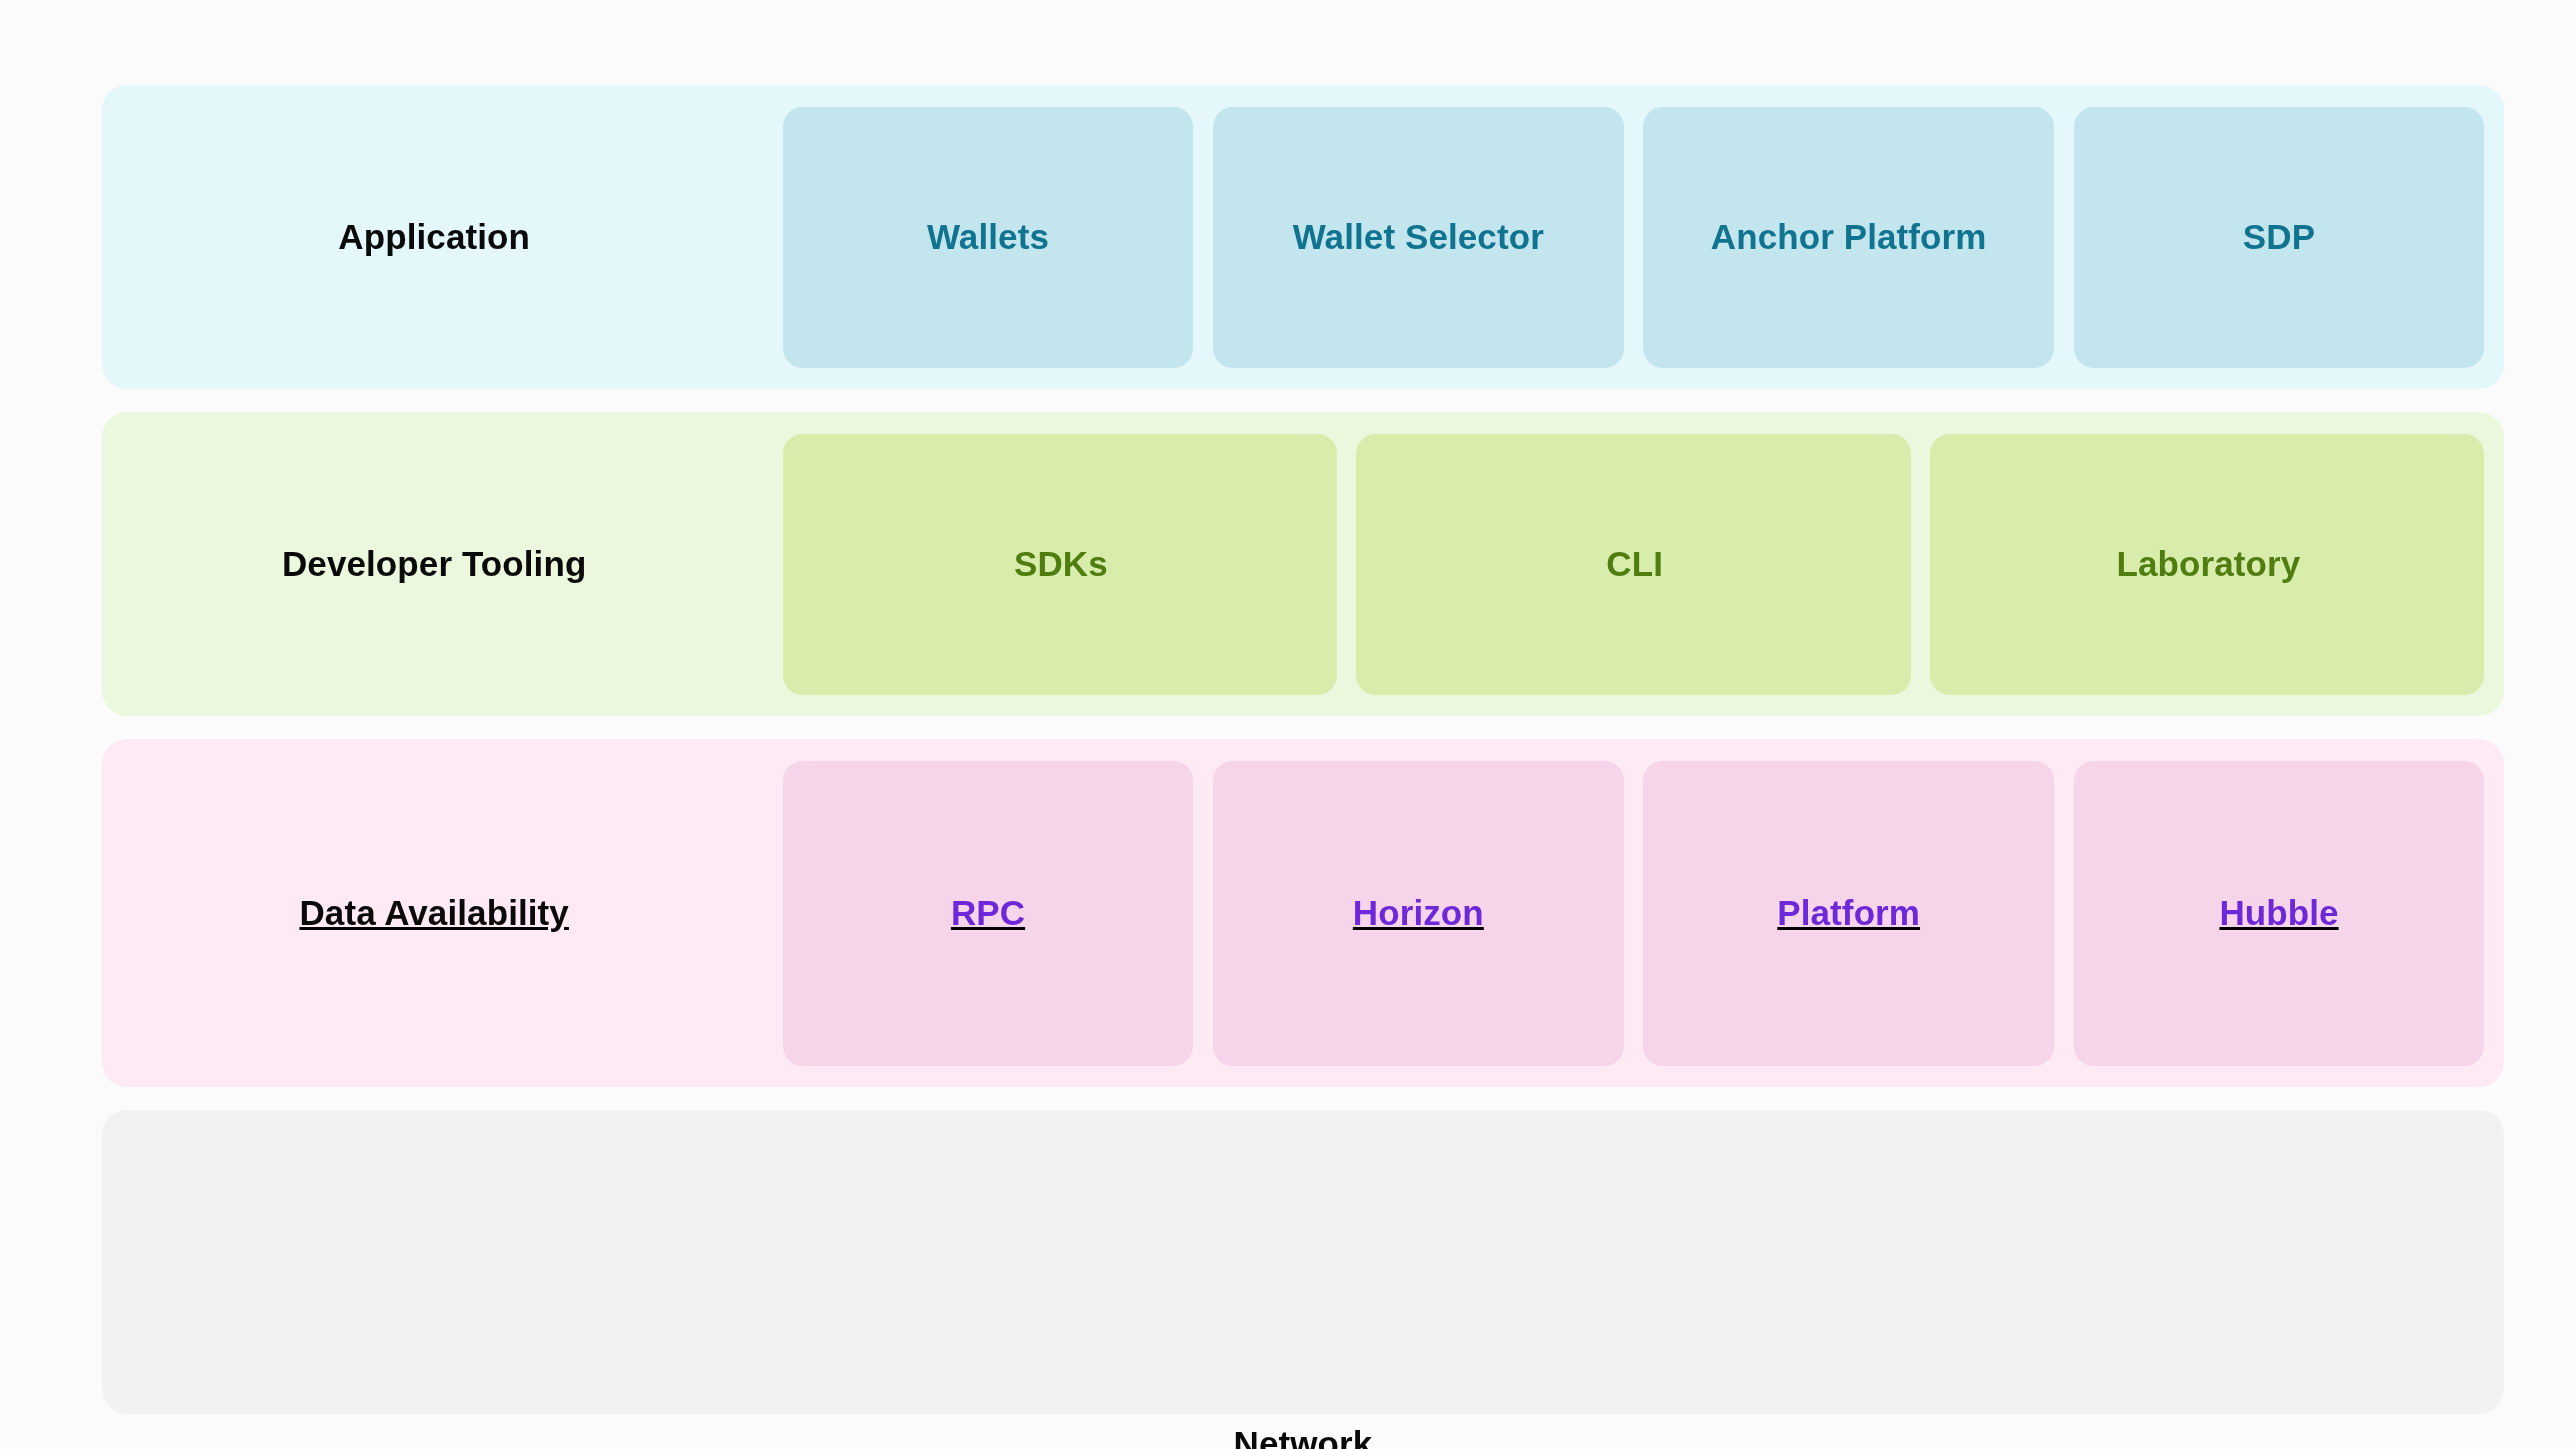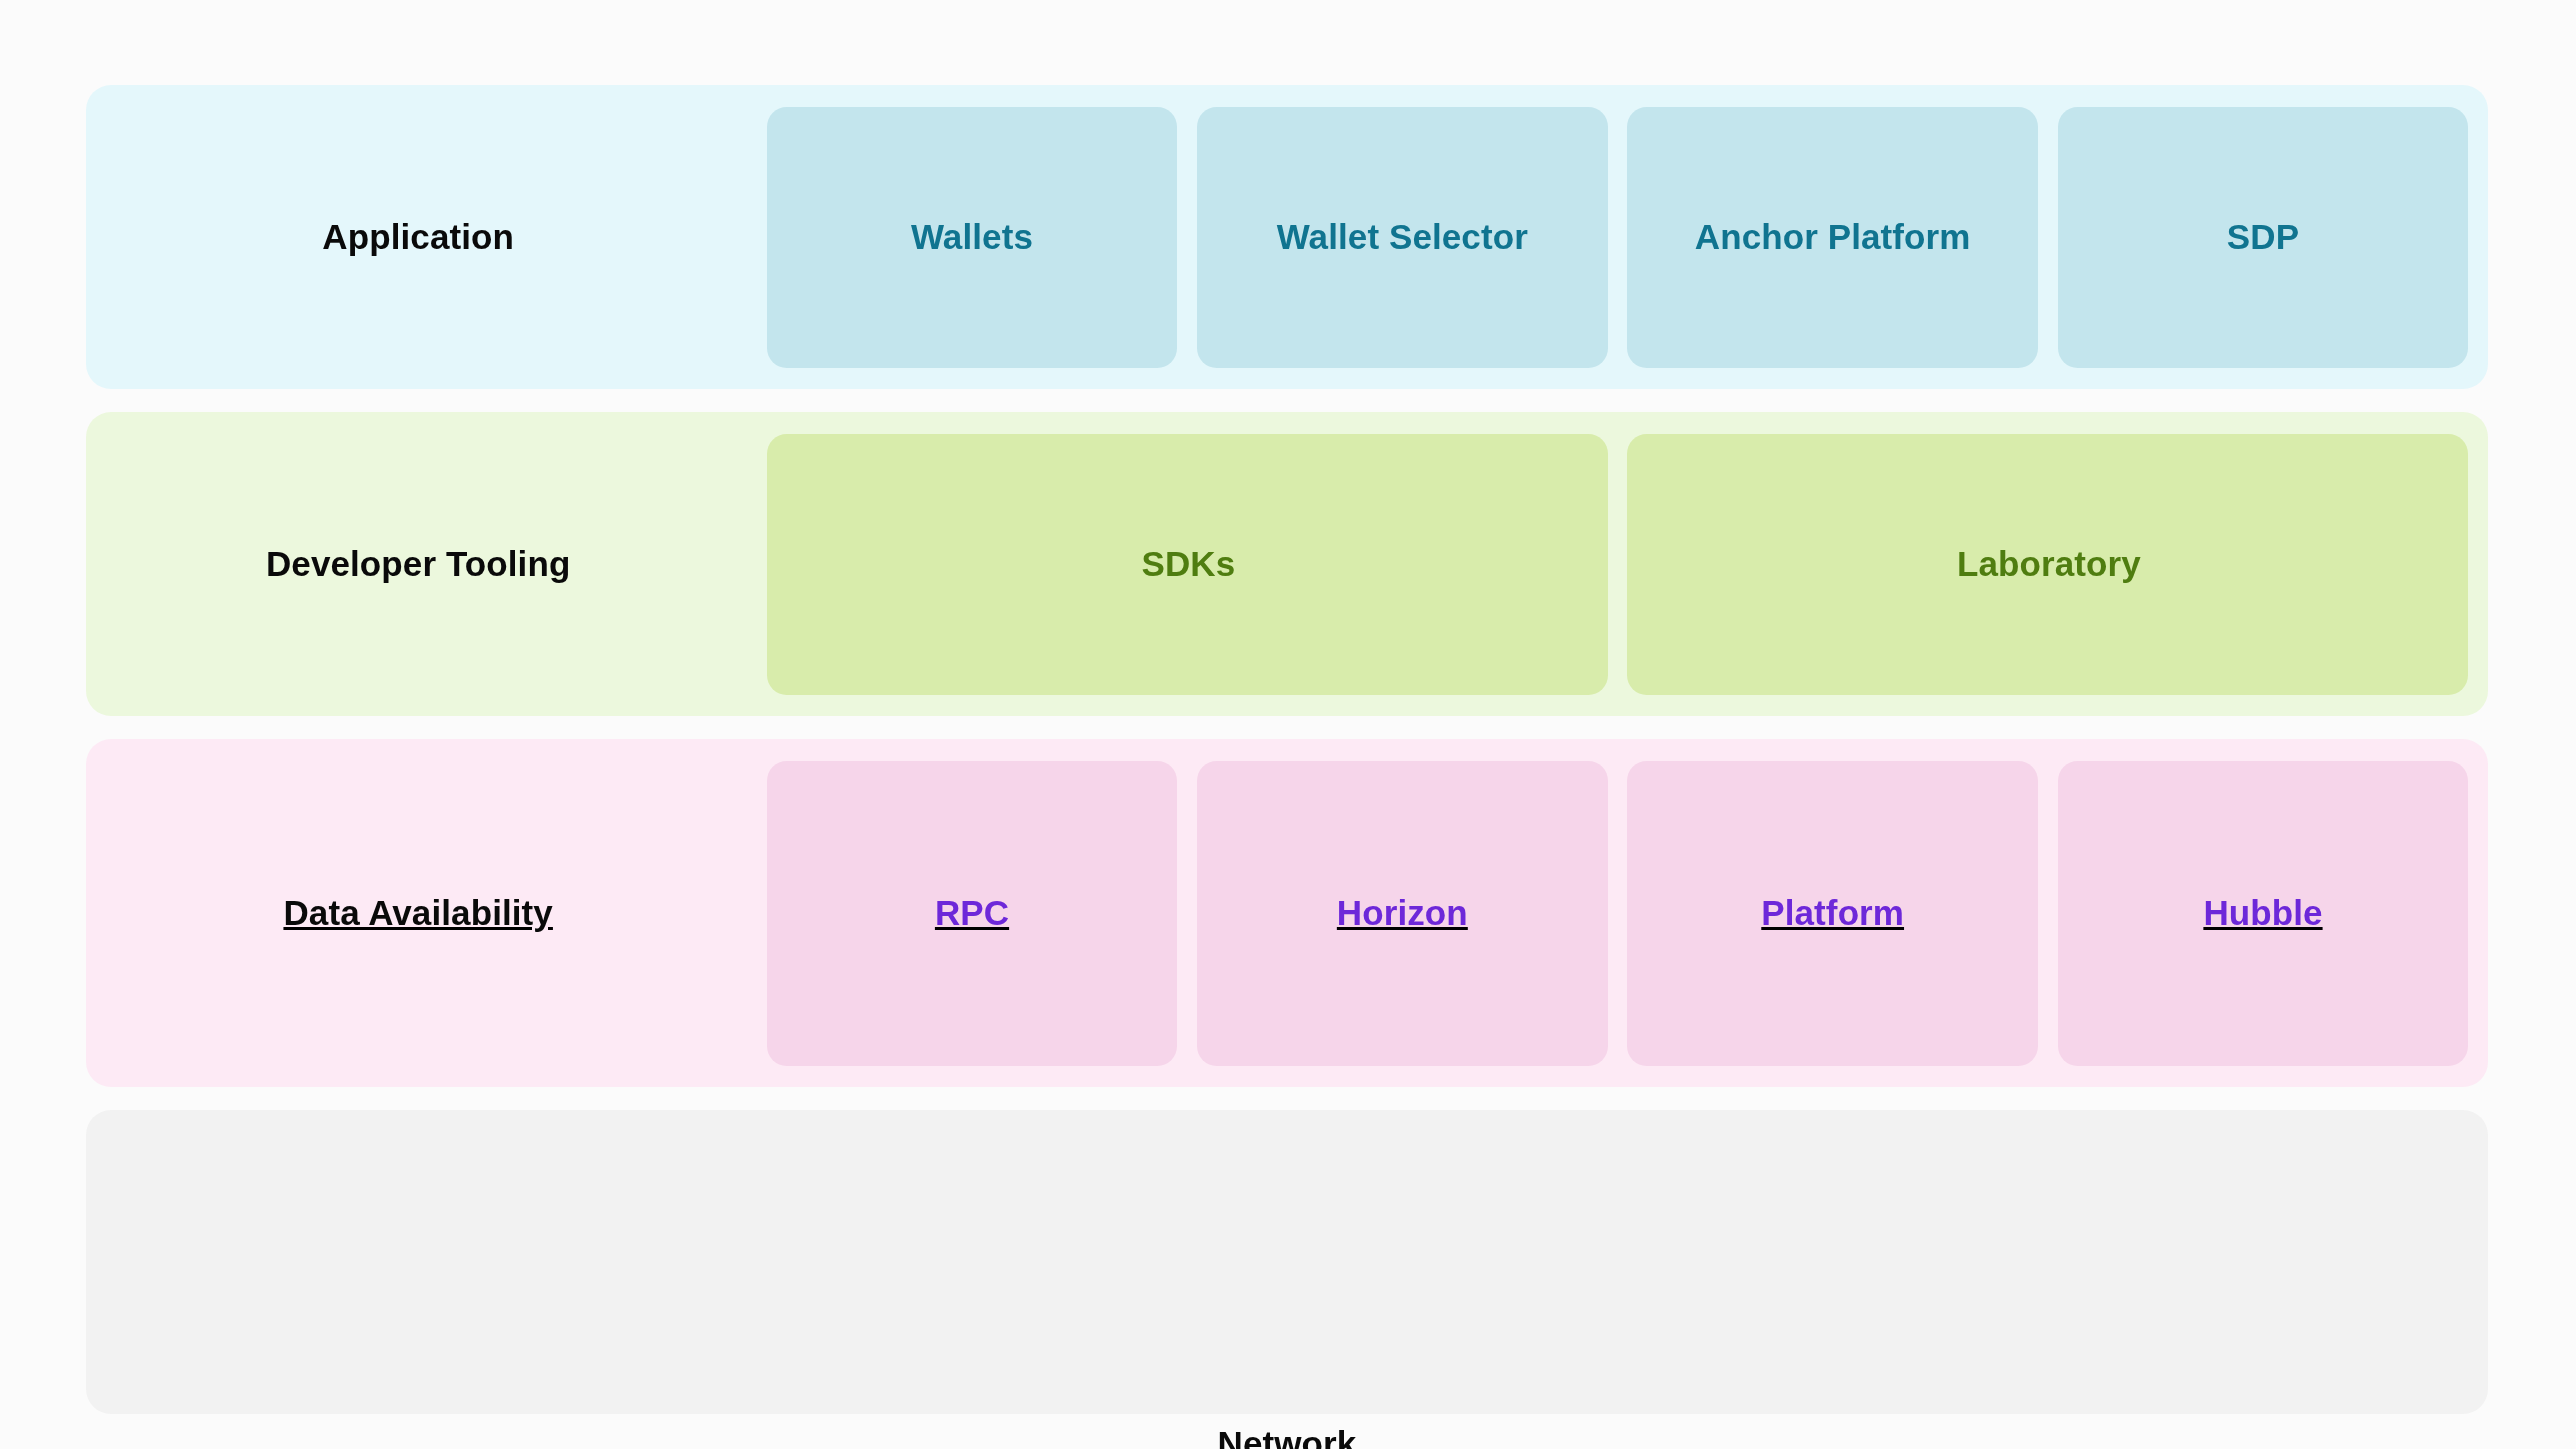--- a/index.html
+++ b/index.html
@@ -9,21 +9,21 @@
   body {
     width: 2576px;
     height: 1449px;
     background: #fbfbfb;
     font-family: "Liberation Sans", sans-serif;
     overflow: hidden;
   }
 
   #stack {
     position: absolute;
-    left: 86px;
+    left: 102px;
     top: 85px;
     width: 2402px;
     height: 1283px;
     display: flex;
     flex-direction: column;
     gap: 23px;
   }
 
   .layer-row {
     display: flex;
@@ -91,20 +91,21 @@
       <div class="card">Wallet Selector</div>
       <div class="card">Anchor Platform</div>
       <div class="card">SDP</div>
     </div>
   </div>
 
   <div class="layer-row r-developer">
     <div class="layer-label">Developer Tooling</div>
     <div class="cards">
       <div class="card">SDKs</div>
+      <div class="card">CLI</div>
       <div class="card">Laboratory</div>
     </div>
   </div>
 
   <div class="layer-row r-data">
     <div class="layer-label">Data Availability</div>
     <div class="cards">
       <div class="card">RPC</div>
       <div class="card">Horizon</div>
       <div class="card">Platform</div>

